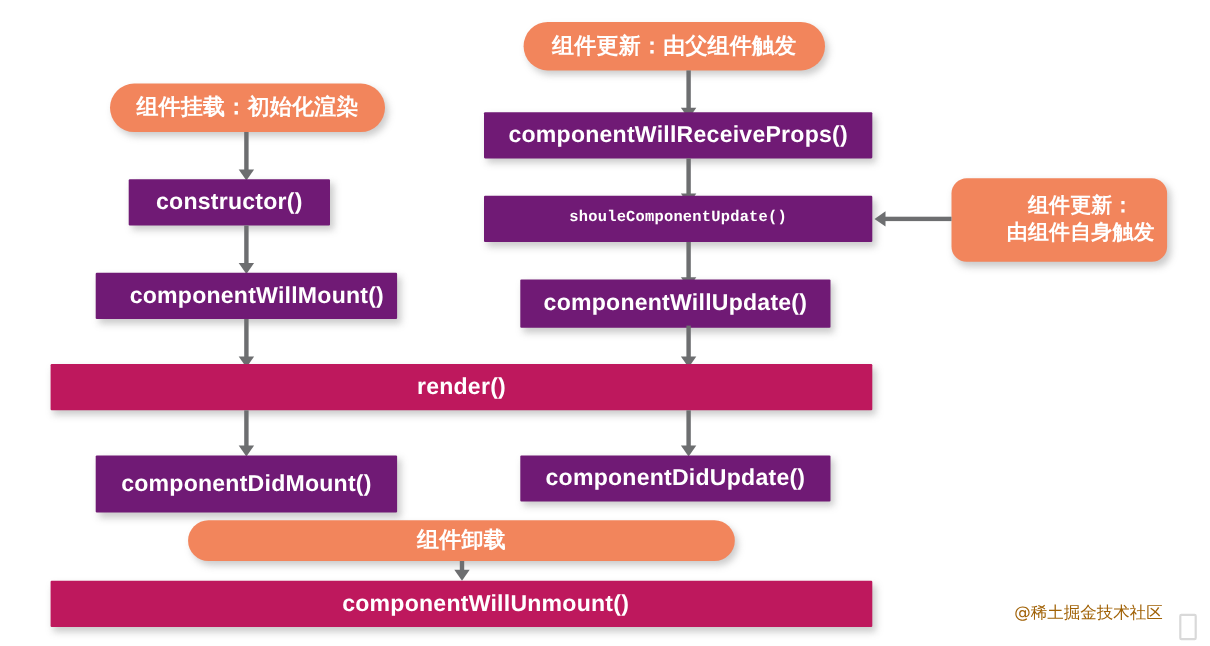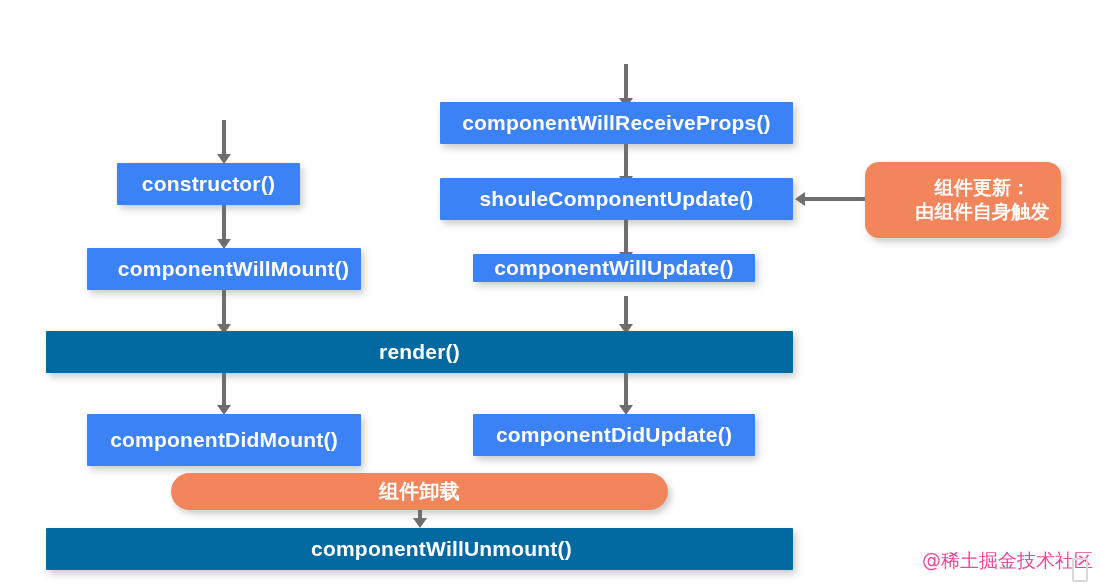--- a/index.html
+++ b/index.html
@@ -24,22 +24,22 @@
     justify-content: center;
     text-align: center;
     color: #ffffff;
     font-weight: 600;
     letter-spacing: 0.2px;
     line-height: 1.25;
     box-shadow: 3px 4px 7px rgba(120,120,120,0.38);
     white-space: pre-line;
   }
   .orange  { background: #f2855c; }
-  .green   { background: #3b82f6; }
-  .blue    { background: #0369a1; }
+  .green   { background: #701a75; }
+  .blue    { background: #be185d; }
   .rounded { border-radius: 9px; }
   .pill    { border-radius: 22px; }
   .sq      { border-radius: 1px; }
 
   
   .arrow-v {
     position: absolute;
     width: 4px;
     background: #6d6e70;
   }
@@ -63,65 +63,67 @@
     position: absolute;
     top: 50%;
     left: -9px;
     transform: translateY(-50%);
     border-top: 7px solid transparent;
     border-bottom: 7px solid transparent;
     border-right: 10px solid #6d6e70;
   }
   .watermark {
     position: absolute;
-    color: #ec4899;
-    font-size: 19px;
+    color: #a16207;
+    font-size: 15px;
     font-family: "DejaVu Sans", sans-serif;
     white-space: nowrap;
     user-select: none;
   }
   .wm-box {
     position: absolute;
     border: 2px solid #d9d9d9;
     border-radius: 2px;
   }
 </style>
 </head>
 <body>
 
 <div id="canvas">
 
+  <div class="node orange pill" style="left:100px; top:76px; width:250px; height:44px; font-size:20px;">组件挂载：初始化渲染</div>
 
   <div class="arrow-v" style="left:222px; top:120px; height:35px;"></div>
 
   <div class="node green sq" style="left:117px; top:163px; width:183px; height:42px; font-size:21px;">constructor()</div>
 
   <div class="arrow-v" style="left:222px; top:205px; height:35px;"></div>
 
   <div class="node green sq" style="left:87px; top:248px; width:274px; height:42px; font-size:21px;padding-left:19px;">componentWillMount()</div>
 
   <div class="arrow-v" style="left:222px; top:290px; height:35px;"></div>
 
+  <div class="node orange pill" style="left:476px; top:20px; width:274px; height:44px; font-size:20px;">组件更新：由父组件触发</div>
 
   <div class="arrow-v" style="left:624px; top:64px; height:35px;"></div>
 
   <div class="node green sq" style="left:440px; top:102px; width:353px; height:42px; font-size:21px;">componentWillReceiveProps()</div>
 
   <div class="arrow-v" style="left:624px; top:144px; height:33px;"></div>
 
-  <div class="node green sq" style="left:440px; top:178px; width:353px; height:42px; font-size:21px;">shouleComponentUpdate()</div>
+  <div class="node green sq" style="left:440px; top:178px; width:353px; height:42px; font-size:14px;font-family:Liberation Mono, monospace;">shouleComponentUpdate()</div>
 
   <div class="node orange rounded" style="left:865px; top:162px; width:196px; height:76px; font-size:19px; border-radius:14px;padding-left:39px;">组件更新：
 由组件自身触发</div>
 
   <div class="arrow-h" style="left:804px; top:197px; width:61px;"></div>
 
   <div class="arrow-v" style="left:624px; top:220px; height:33px;"></div>
 
-  <div class="node green sq" style="left:473px; top:254px; width:282px; height:28px; font-size:21px;">componentWillUpdate()</div>
+  <div class="node green sq" style="left:473px; top:254px; width:282px; height:44px; font-size:21px;">componentWillUpdate()</div>
 
   <div class="arrow-v" style="left:624px; top:296px; height:29px;"></div>
 
   <div class="node blue sq" style="left:46px; top:331px; width:747px; height:42px; font-size:21px;">render()</div>
 
   <div class="arrow-v" style="left:222px; top:373px; height:33px;"></div>
   <div class="arrow-v" style="left:624px; top:373px; height:33px;"></div>
 
   <div class="node green sq" style="left:87px; top:414px; width:274px; height:52px; font-size:21px;">componentDidMount()</div>
 

